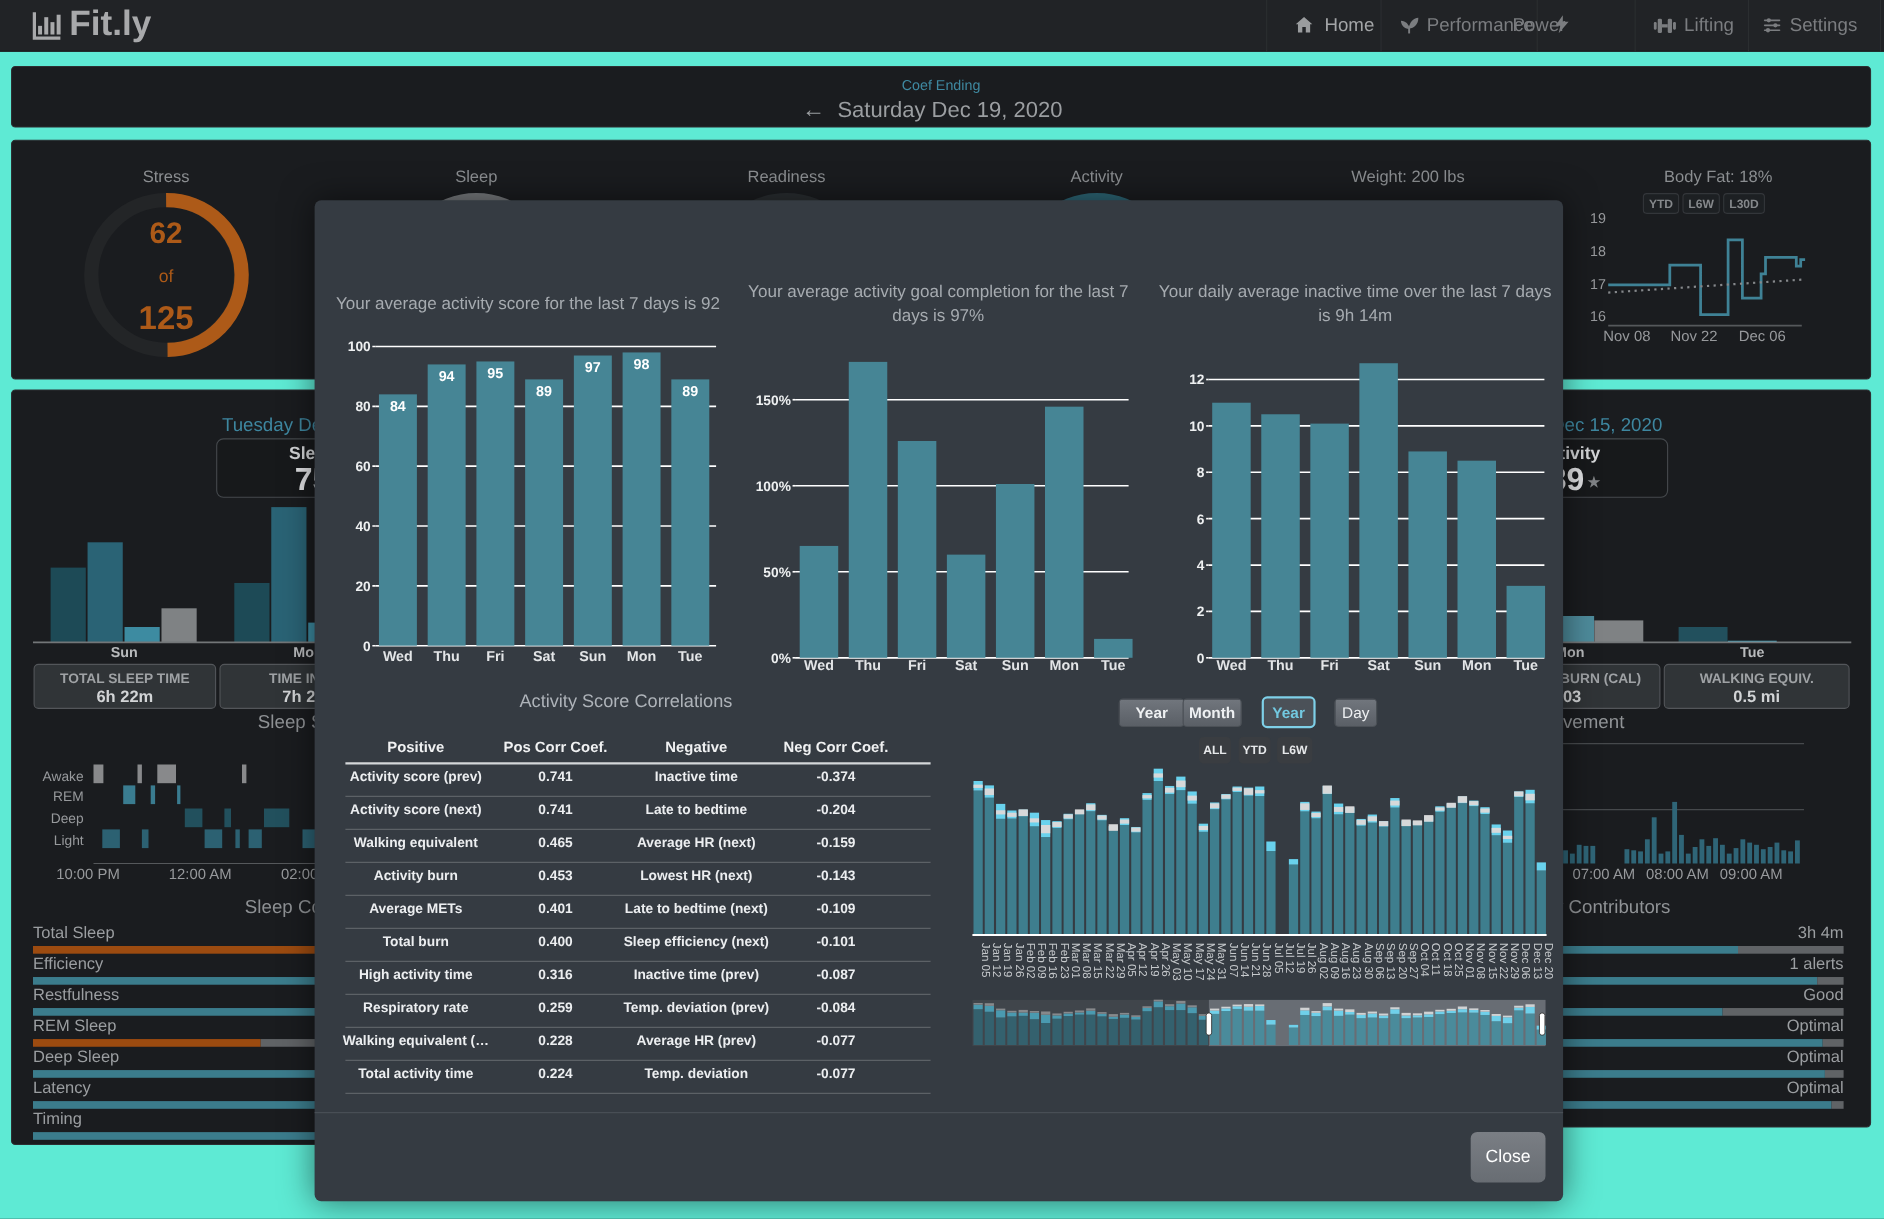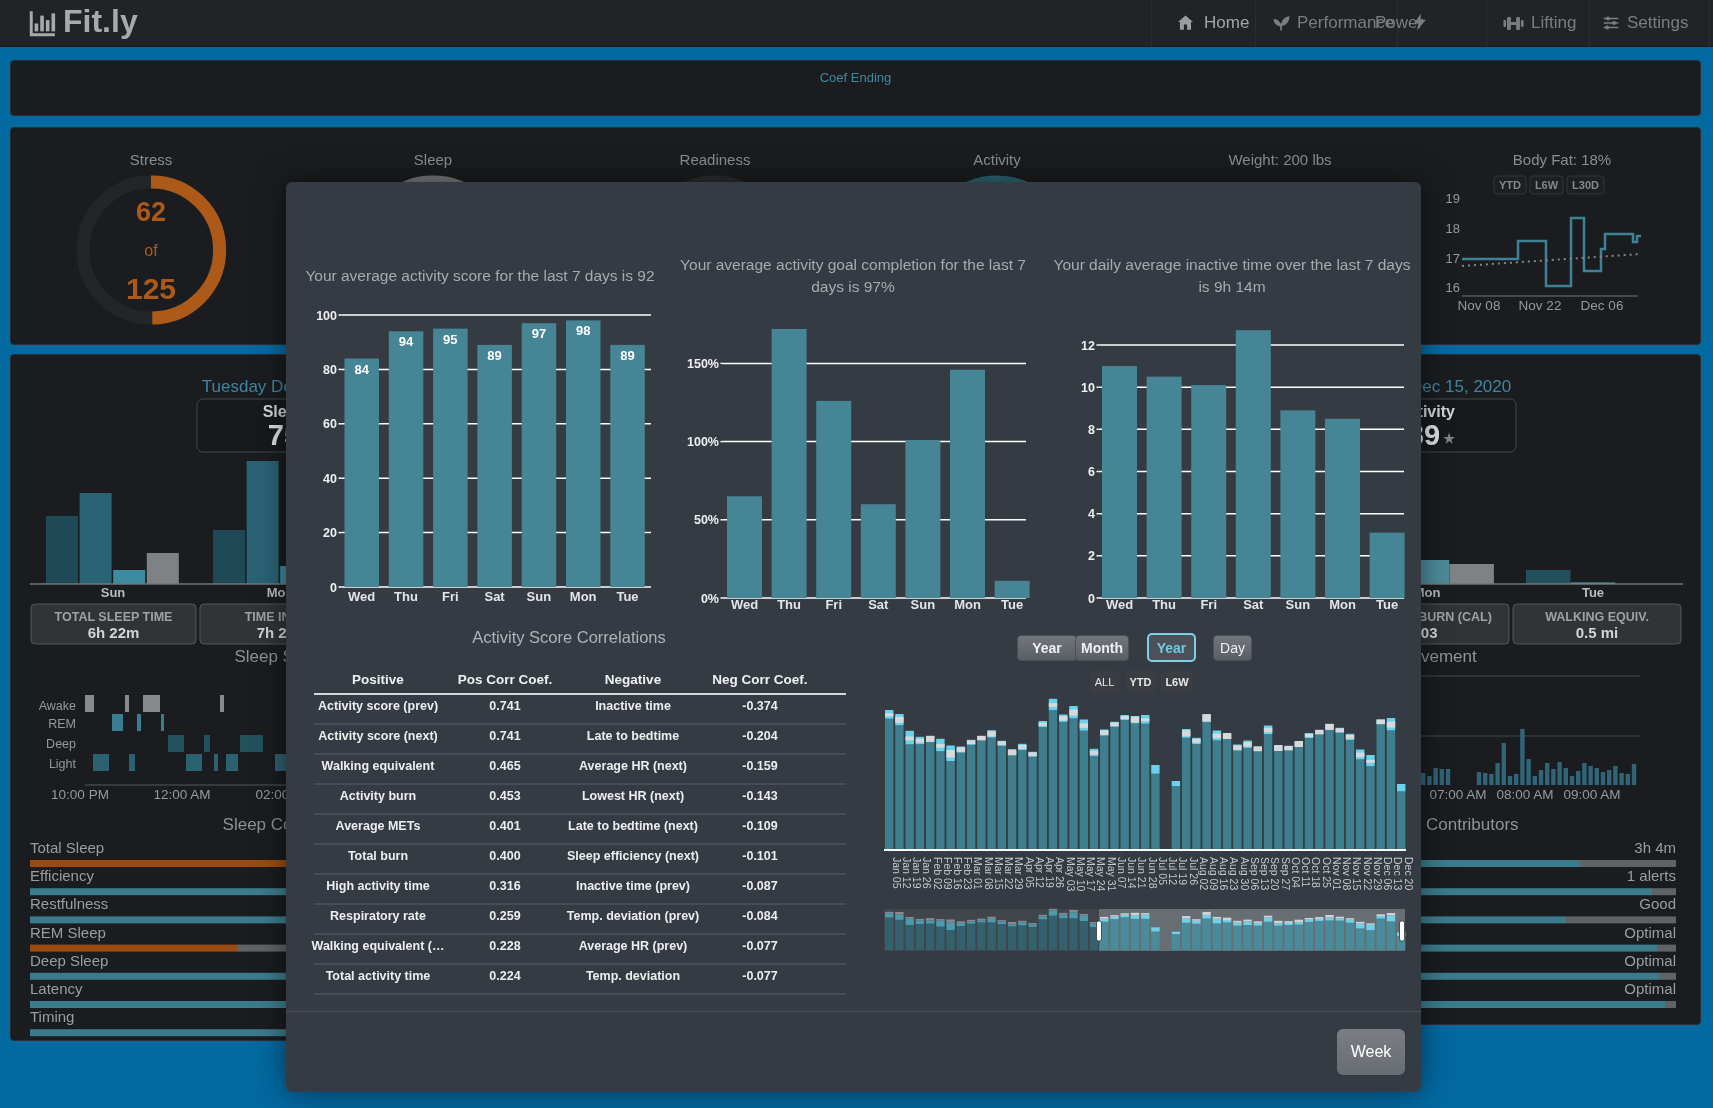--- a/index.html
+++ b/index.html
@@ -1,16 +1,16 @@
 <!DOCTYPE html>
 <html><head><meta charset="utf-8"><title>Fit.ly</title>
 <style>
   * { margin:0; padding:0; box-sizing:border-box; }
   body { font-family:"Liberation Sans", sans-serif; background:#121315; }
-  #page { position:relative; width:1713px; height:1108px; overflow:hidden; background:#0369a1; }
+  #page { position:relative; width:1713px; height:1108px; overflow:hidden; background:#5eead4; }
 </style></head>
 <body>
 <div id="page">
 
 <div style="position:absolute;left:0;top:0;width:1713px;height:47px;background:#212326;border-bottom:1px solid #17181a;z-index:3">
  <div style="position:absolute;left:1151px;top:0;width:1px;height:47px;background:#2b2e30"></div>
       <div style="position:absolute;left:1255px;top:0;width:1px;height:47px;background:#2b2e30"></div>
       <div style="position:absolute;left:1397px;top:0;width:1px;height:47px;background:#2b2e30"></div>
       <div style="position:absolute;left:1486px;top:0;width:1px;height:47px;background:#2b2e30"></div>
       <div style="position:absolute;left:1589px;top:0;width:1px;height:47px;background:#2b2e30"></div>
@@ -51,20 +51,21 @@
         <rect x="2" y="17" width="20" height="2" rx="1" fill="#7b7d80"></rect>
         <circle cx="8" cy="6" r="2.6" fill="#7b7d80"></circle>
         <circle cx="16" cy="12" r="2.6" fill="#7b7d80"></circle>
         <circle cx="7" cy="18" r="2.6" fill="#7b7d80"></circle>
       </svg>
       <div style="position:absolute;left:1627px;top:13px;font-size:17px;color:#7b7d80">Settings</div>
 </div>
 
 <div style="position:absolute;left:10px;top:60px;width:1691px;height:56px;background:#1a1c1f;border:1px solid #2c2f32;border-radius:4px;z-index:1">
   <div style="position:absolute;left:0;width:100%;top:9px;text-align:center;font-size:13px;color:#3f89a1">Coef Ending</div>
+  <div style="position:absolute;left:-8px;width:100%;top:27px;text-align:center;font-size:20px;color:#9b9ea1"><span style="font-size:21px">←</span>&nbsp; Saturday Dec 19, 2020</div>
 </div>
 <div style="position:absolute;left:10px;top:127px;width:1691px;height:218px;background:#1a1c1f;border:1px solid #2c2f32;border-radius:4px;z-index:1"></div>
 <div style="position:absolute;left:10px;top:354px;width:552px;height:687px;background:#1a1c1f;border:1px solid #2c2f32;border-radius:4px;z-index:1"></div>
 <div style="position:absolute;left:575px;top:354px;width:551px;height:600px;background:#1a1c1f;border:1px solid #2c2f32;border-radius:4px;z-index:1"></div>
 <div style="position:absolute;left:1150px;top:354px;width:551px;height:671px;background:#1a1c1f;border:1px solid #2c2f32;border-radius:4px;z-index:1"></div>
 <svg width="1713" height="1108" viewBox="0 0 1713 1108" style="position:absolute;left:0;top:0;z-index:2" font-family="Liberation Sans, sans-serif">
       <circle cx="151" cy="250" r="68" fill="none" stroke="#232527" stroke-width="13"></circle>
       <path d="M151,182 A68,68 0 0 1 152.3,318.0" fill="none" stroke="#ad5a18" stroke-width="13"></path>
       <text x="151" y="221" font-size="27" fill="#ad5a18" text-anchor="middle" font-weight="700">62</text>
       <text x="151" y="256" font-size="16" fill="#ad5a18" text-anchor="middle" font-weight="400">of</text>
@@ -758,18 +759,18 @@
         <rect x="1100.8" y="731.0" width="8.4" height="2.4" fill="#d0d2d3"></rect>
         <rect x="1111.0" y="754.0" width="8.4" height="14.0" fill="#4a8b9b"></rect>
         <rect x="1111.0" y="750.4" width="8.4" height="3.6" fill="#6fd0ea"></rect>
         <rect x="810.5" y="739" width="5" height="20" rx="2" fill="#fff" stroke="#333" stroke-width="0.8"></rect>
         <rect x="1113.5" y="739" width="5" height="20" rx="2" fill="#fff" stroke="#333" stroke-width="0.8"></rect>
       </svg>
   <div style="position:absolute;display:flex;align-items:center;justify-content:center;background:linear-gradient(#71767d,#5a5f66);border:1px solid #4c5157;border-radius:4px;color:#eef0f2;font-weight:700;font-size:14px;left:731px;top:453px;width:60px;height:26px">Year</div>
   <div style="position:absolute;display:flex;align-items:center;justify-content:center;background:linear-gradient(#71767d,#5a5f66);border:1px solid #4c5157;border-radius:4px;color:#eef0f2;font-weight:700;font-size:14px;left:789px;top:453px;width:54px;height:26px">Month</div>
   <div style="position:absolute;display:flex;align-items:center;justify-content:center;background:#4b5158;border:2px solid #7ed0e8;border-radius:5px;color:#72c8e0;font-weight:700;font-size:14px;left:861px;top:451px;width:49px;height:29px">Year</div>
   <div style="position:absolute;display:flex;align-items:center;justify-content:center;background:linear-gradient(#71767d,#5a5f66);border:1px solid #4c5157;border-radius:4px;color:#eef0f2;font-weight:400;font-size:14px;left:927px;top:453px;width:39px;height:26px">Day</div>
-  <div style="position:absolute;display:flex;align-items:center;justify-content:center;background:#3a3d41;border-radius:4px;color:#e6e8ea;font-weight:400;font-size:11px;left:804px;top:488px;width:29px;height:24px">ALL</div>
+  <div style="position:absolute;display:flex;align-items:center;justify-content:center;background:#3a3d41;border-radius:4px;color:#e6e8ea;font-weight:700;font-size:11px;left:804px;top:488px;width:29px;height:24px">ALL</div>
   <div style="position:absolute;display:flex;align-items:center;justify-content:center;background:#3a3d41;border-radius:4px;color:#e6e8ea;font-weight:700;font-size:11px;left:840px;top:488px;width:29px;height:24px">YTD</div>
   <div style="position:absolute;display:flex;align-items:center;justify-content:center;background:#3a3d41;border-radius:4px;color:#e6e8ea;font-weight:700;font-size:11px;left:875px;top:488px;width:32px;height:24px">L6W</div>
   <div style="position:absolute;left:0;top:829px;width:100%;height:0;border-top:1px solid #4b5158"></div>
-  <div style="position:absolute;left:1051px;top:847px;width:68px;height:46px;background:linear-gradient(#7a7e84,#686d73);border-radius:6px;display:flex;align-items:center;justify-content:center;color:#fff;font-size:16px">Week</div>
+  <div style="position:absolute;left:1051px;top:847px;width:68px;height:46px;background:linear-gradient(#7a7e84,#686d73);border-radius:6px;display:flex;align-items:center;justify-content:center;color:#fff;font-size:16px">Close</div>
 </div>
 </div>
 </body></html>

